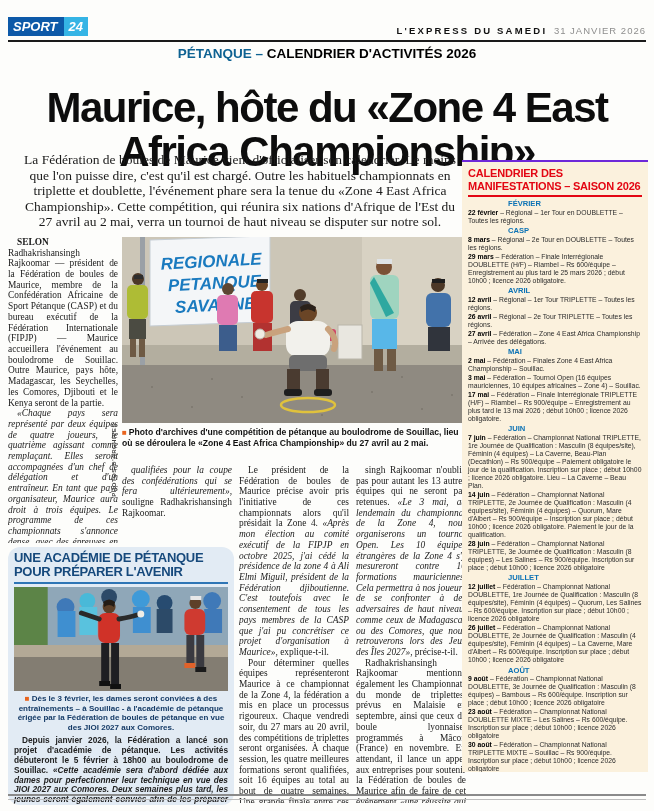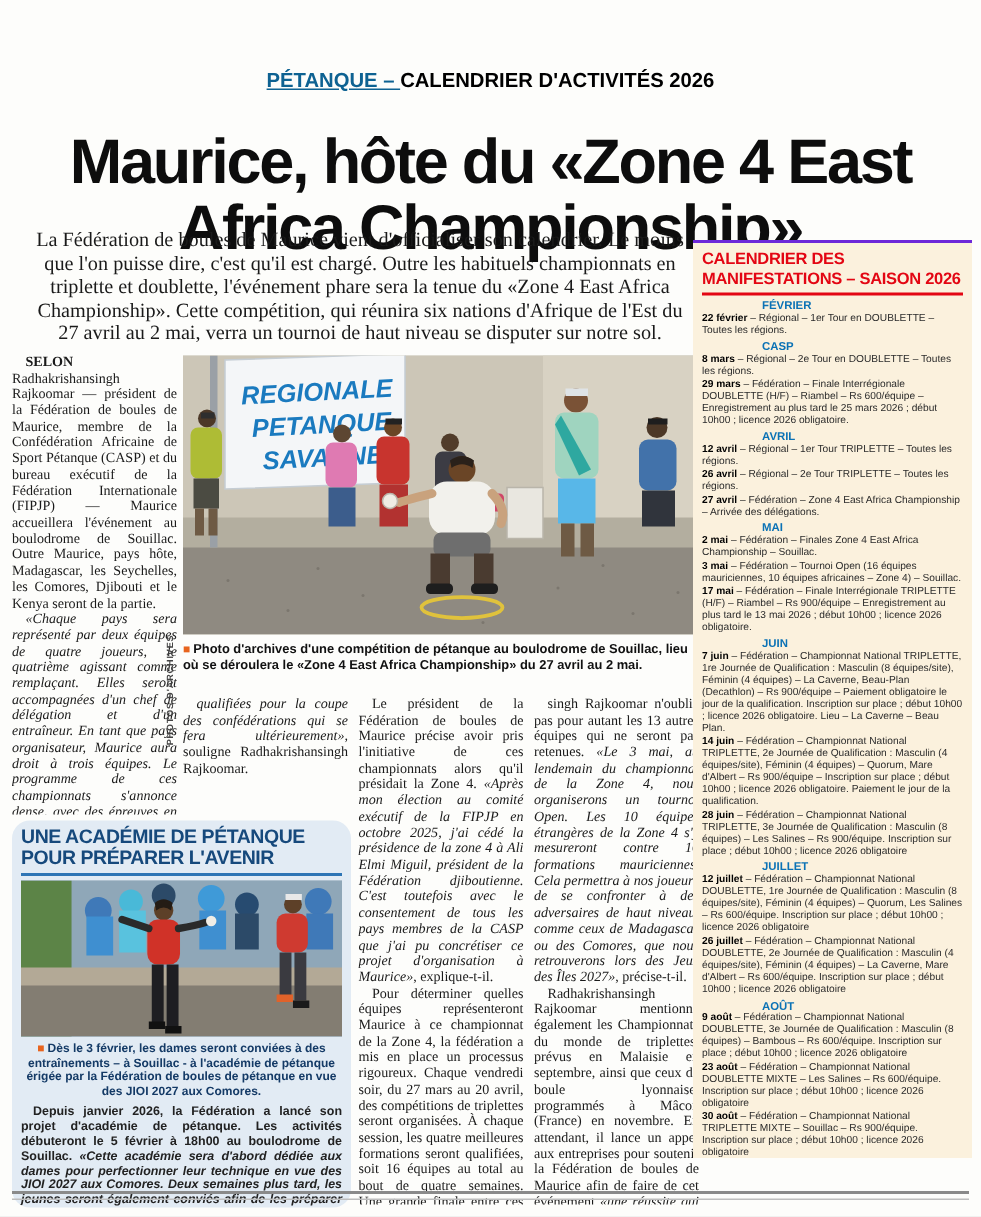--- a/index.html
+++ b/index.html
@@ -12,21 +12,21 @@
   .logo{display:flex;align-items:stretch;font-family:"Liberation Sans",sans-serif;
         font-weight:bold;font-style:italic;font-size:13px;line-height:17px;}
   .logo .sport{background:#0d59a8;color:#fff;padding:1px 6px 1px 5px;}
   .logo .n24{background:#35b4e5;color:#fff;padding:1px 5px;}
   .masthead{font-family:"Liberation Sans",sans-serif;font-size:9.5px;white-space:nowrap;}
   .masthead .paper{font-weight:bold;letter-spacing:2.2px;color:#111;}
   .masthead .date{color:#8e8e8e;letter-spacing:1px;margin-left:4px;}
   
   .kicker{position:absolute;top:46px;left:0;right:0;text-align:center;
           font-family:"Liberation Sans",sans-serif;font-weight:bold;font-size:13.5px;}
-  .kicker .topic{color:#0e6292;text-decoration:underline;}
+  .kicker .topic{color:#0e6292;}
   .kicker .subject{color:#000000;}
   .headline{position:absolute;top:58px;left:0;right:0;text-align:center;
             font-family:Liberation Sans, sans-serif;font-weight:bold;
             font-size:42px;line-height:44px;letter-spacing:-1.5px;color:#0d0d0d;}
   
   .main{position:absolute;top:152px;left:8px;width:452px;}
   .lede{text-align:center;font-size:13.5px;line-height:15.6px;padding:0 2px;margin-left:12px;}
   .article{position:relative;margin-top:7px;height:568px;}
   .bodycol{position:absolute;text-align:justify;font-size:9.4px;line-height:10.7px;
            hyphens:auto;-webkit-hyphens:auto;}
@@ -71,20 +71,30 @@
   .cal-item b{color:#000;}
   
   .bottom-rule{position:absolute;left:8px;right:8px;top:794px;height:3px;
                border-top:2.5px solid #8a8a8a;border-bottom:1px solid #bdbdbd;}
 </style>
 </head>
 <body>
 
 <div class="page">
 
+  <div class="header">
+    <div class="logo">
+      <span class="sport">SPORT</span>
+      <span class="n24">24</span>
+    </div>
+    <div class="masthead">
+      <span class="paper">L'EXPRESS DU SAMEDI</span>
+      <span class="date">31 JANVIER 2026</span>
+    </div>
+  </div>
 
   <div class="kicker">
     <span class="topic">PÉTANQUE – </span><span class="subject">CALENDRIER D'ACTIVITÉS 2026</span>
   </div>
   <h1 class="headline">Maurice, hôte du «Zone 4 East Africa Championship»</h1>
 
   <div class="main">
     <div class="lede">La Fédération de boules de Maurice vient d'officialiser son calendrier. Le moins que l'on puisse dire, c'est qu'il est chargé. Outre les habituels championnats en triplette et doublette, l'événement phare sera la tenue du «Zone 4 East Africa Championship». Cette compétition, qui réunira six nations d'Afrique de l'Est du 27 avril au 2 mai, verra un tournoi de haut niveau se disputer sur notre sol.</div>
 
     <div class="article">

